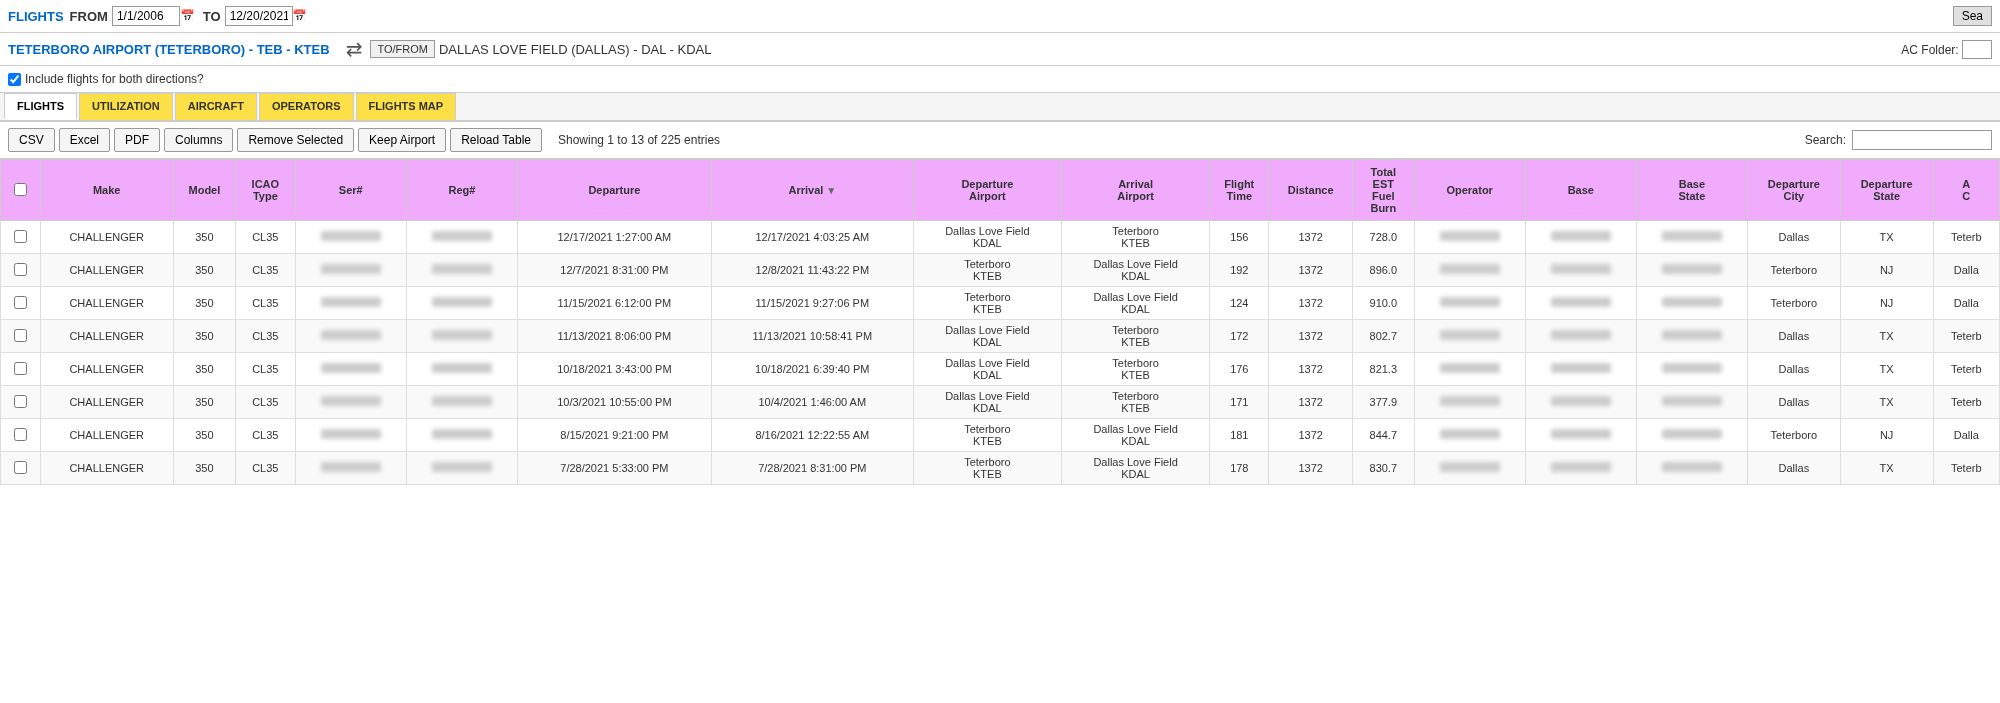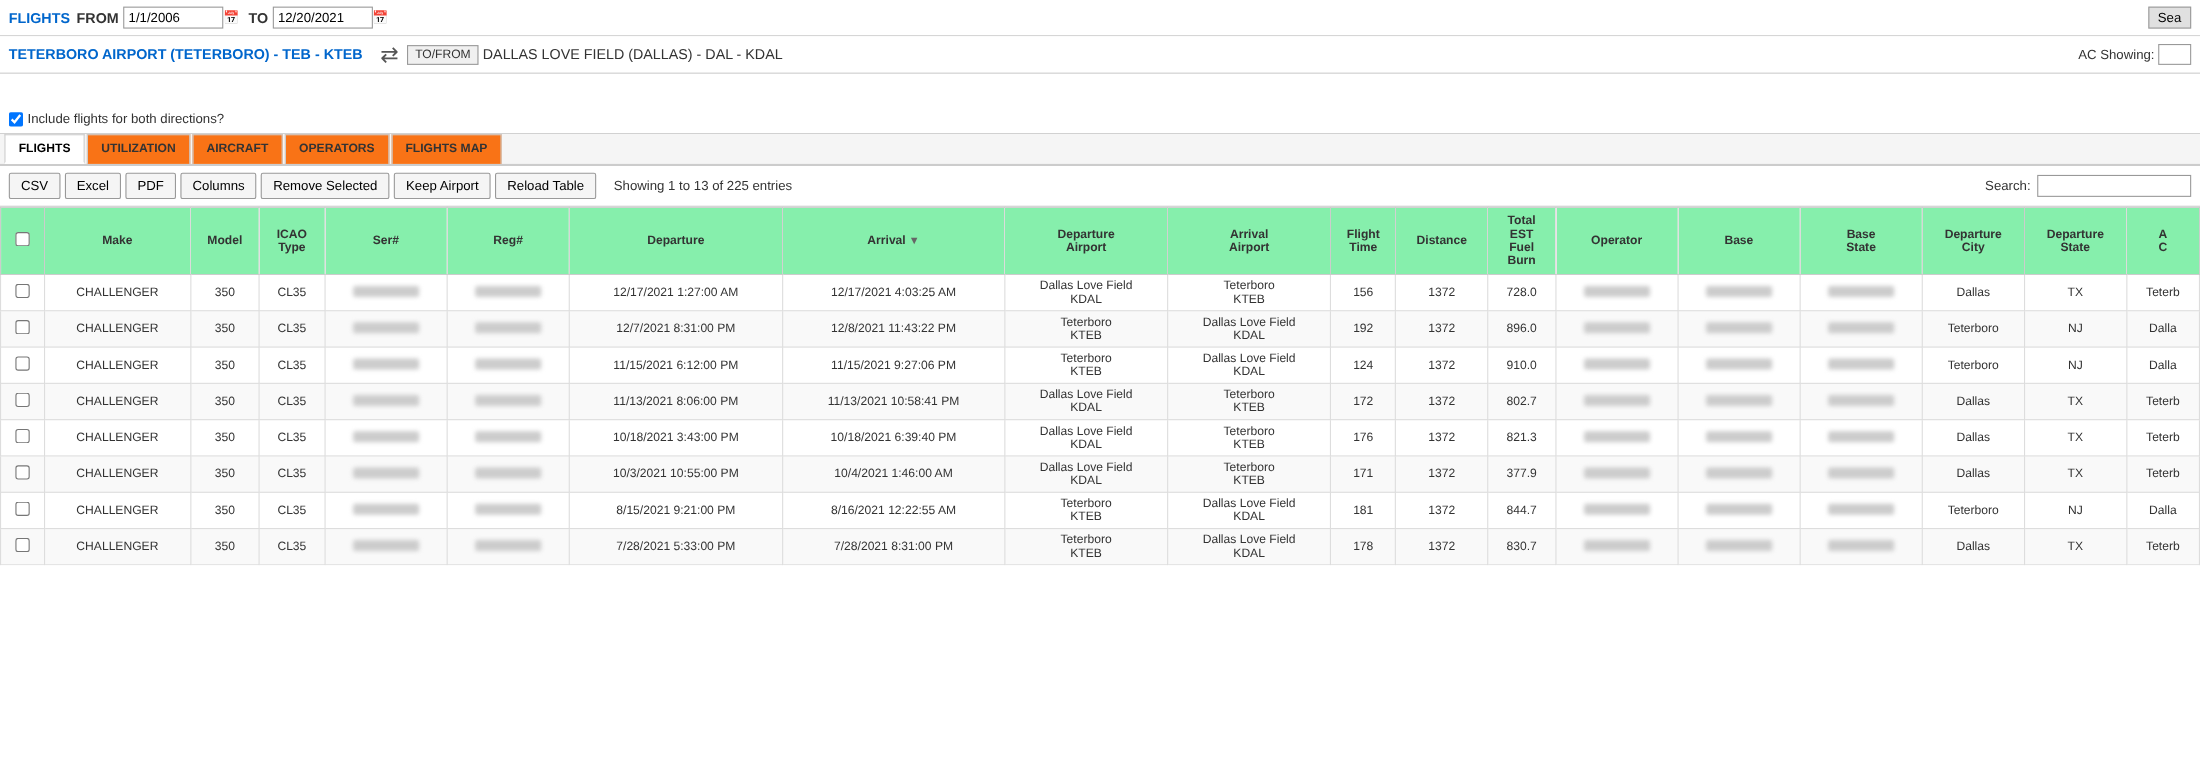--- a/index.html
+++ b/index.html
@@ -2,54 +2,54 @@
 <html><head>
   <meta charset="utf-8">
   <style>
     * { box-sizing: border-box; margin: 0; padding: 0; }
     body { font-family: Arial, sans-serif; font-size: 12px; background: #fff; color: #333; overflow-x: hidden; }
 
     
     .top-bar { display: flex; align-items: center; padding: 6px 8px; border-bottom: 1px solid #ccc; background: #fff; }
     .top-bar .flights-label { color: #0066cc; font-weight: bold; font-size: 13px; margin-right: 6px; }
     .top-bar .from-label { font-size: 13px; font-weight: bold; margin-right: 4px; }
-    .top-bar input[type="text"] { border: 1px solid #999; padding: 2px 4px; font-size: 12px; width: 91px; }
+    .top-bar input[type="text"] { border: 1px solid #999; padding: 2px 4px; font-size: 12px; width: 68px; }
     .top-bar .cal-icon { font-size: 12px; cursor: pointer; margin-right: 8px; color: #555; }
     .top-bar .to-label { font-size: 13px; font-weight: bold; margin-right: 4px; color: #333; }
     .search-right { margin-left: auto; display: flex; align-items: center; }
     .search-right .search-btn { background: #e0e0e0; border: 1px solid #999; padding: 2px 8px; cursor: pointer; font-size: 12px; text-align: right; }
 
     
     .airport-bar { display: flex; align-items: center; padding: 4px 8px; border-bottom: 1px solid #ccc; background: #fff; }
     .airport-from { color: #0066cc; font-weight: bold; font-size: 13px; flex: 0 0 auto; text-align: center; }
     .to-from-section { display: flex; align-items: center; margin-left: 8px; }
     .to-from-label { background: #f0f0f0; border: 1px solid #999; padding: 2px 6px; font-size: 11px; margin-right: 4px; }
     .airport-to { font-size: 13px; }
     .ac-folder { margin-left: auto; font-size: 12px; }
 
     
-    .checkbox-bar { padding: 6px 8px; border-bottom: 1px solid #ccc; display: flex; align-items: center; margin-top: 28px; }
+    .checkbox-bar { padding: 6px 8px; border-bottom: 1px solid #ccc; display: flex; align-items: center; }
     .checkbox-bar input[type="checkbox"] { margin-right: 4px; }
 
     
     .tabs { display: flex; padding: 0 4px; background: #f5f5f5; border-bottom: 2px solid #ccc; }
-    .tab { padding: 6px 12px; cursor: pointer; border: 1px solid #ccc; border-bottom: none; margin-right: 2px; font-size: 11px; font-weight: bold; background: #f97316; }
+    .tab { padding: 6px 12px; cursor: pointer; border: 1px solid #ccc; border-bottom: none; margin-right: 2px; font-size: 11px; font-weight: bold; background: #fde047; }
     .tab.active { background: #fff; border-bottom: 2px solid #fff; color: #000; }
 
     
     .table-toolbar { display: flex; align-items: center; padding: 6px 8px; border-bottom: 1px solid #ccc; background: #fff; gap: 4px; }
     .toolbar-btn { border: 1px solid #999; background: #f5f5f5; padding: 4px 10px; cursor: pointer; font-size: 12px; border-radius: 2px; }
     .showing-text { margin-left: 12px; font-size: 12px; color: #333; }
     .search-right-table { margin-left: auto; display: flex; align-items: center; font-size: 12px; }
     .search-right-table input { border: 1px solid #999; padding: 2px 4px; font-size: 12px; width: 140px; margin-left: 6px; }
 
     
     .table-container { overflow-x: auto; max-height: 500px; overflow-y: auto; }
     table { width: 100%; border-collapse: collapse; font-size: 11px; }
-    thead th { background: #86efac; border: 1px solid #ccc; padding: 6px 4px; text-align: center; white-space: nowrap; font-weight: bold; position: sticky; top: 0; z-index: 2; vertical-align: middle; cursor: pointer; user-select: none; }
+    thead th { background: #f0abfc; border: 1px solid #ccc; padding: 6px 4px; text-align: center; white-space: nowrap; font-weight: bold; position: sticky; top: 0; z-index: 2; vertical-align: middle; cursor: pointer; user-select: none; }
     thead th .sort-arrow { font-size: 10px; color: #666; }
     tbody td { border: 1px solid #ddd; padding: 4px 6px; text-align: center; vertical-align: middle; }
     tbody tr:nth-child(even) { background: #f9f9f9; }
   </style>
 </head>
 <body>
 
 <div class="top-bar">
   <span class="flights-label">FLIGHTS</span>
   <span class="from-label">FROM</span>
@@ -64,21 +64,21 @@
 </div>
 
 <div class="airport-bar">
   <span class="airport-from">TETERBORO AIRPORT (TETERBORO)  - TEB - KTEB</span>
   <div class="to-from-section">
     <span style="font-size:20px; color:#555; margin: 0 8px;">⇄</span>
     <span class="to-from-label">TO/FROM</span>
     <span class="airport-to">DALLAS LOVE FIELD (DALLAS)  - DAL - KDAL</span>
   </div>
   <div class="ac-folder">
-    <span>AC Showing:</span>
+    <span>AC Folder:</span>
     <input type="text" style="width: 30px; border: 1px solid rgb(153, 153, 153); padding: 1px 3px;">
   </div>
 </div>
 
 <div class="checkbox-bar">
   <input type="checkbox" checked="" style="">
   <span>Include flights for both directions?</span>
 </div>
 
 <div class="tabs" id="tabs-container">

